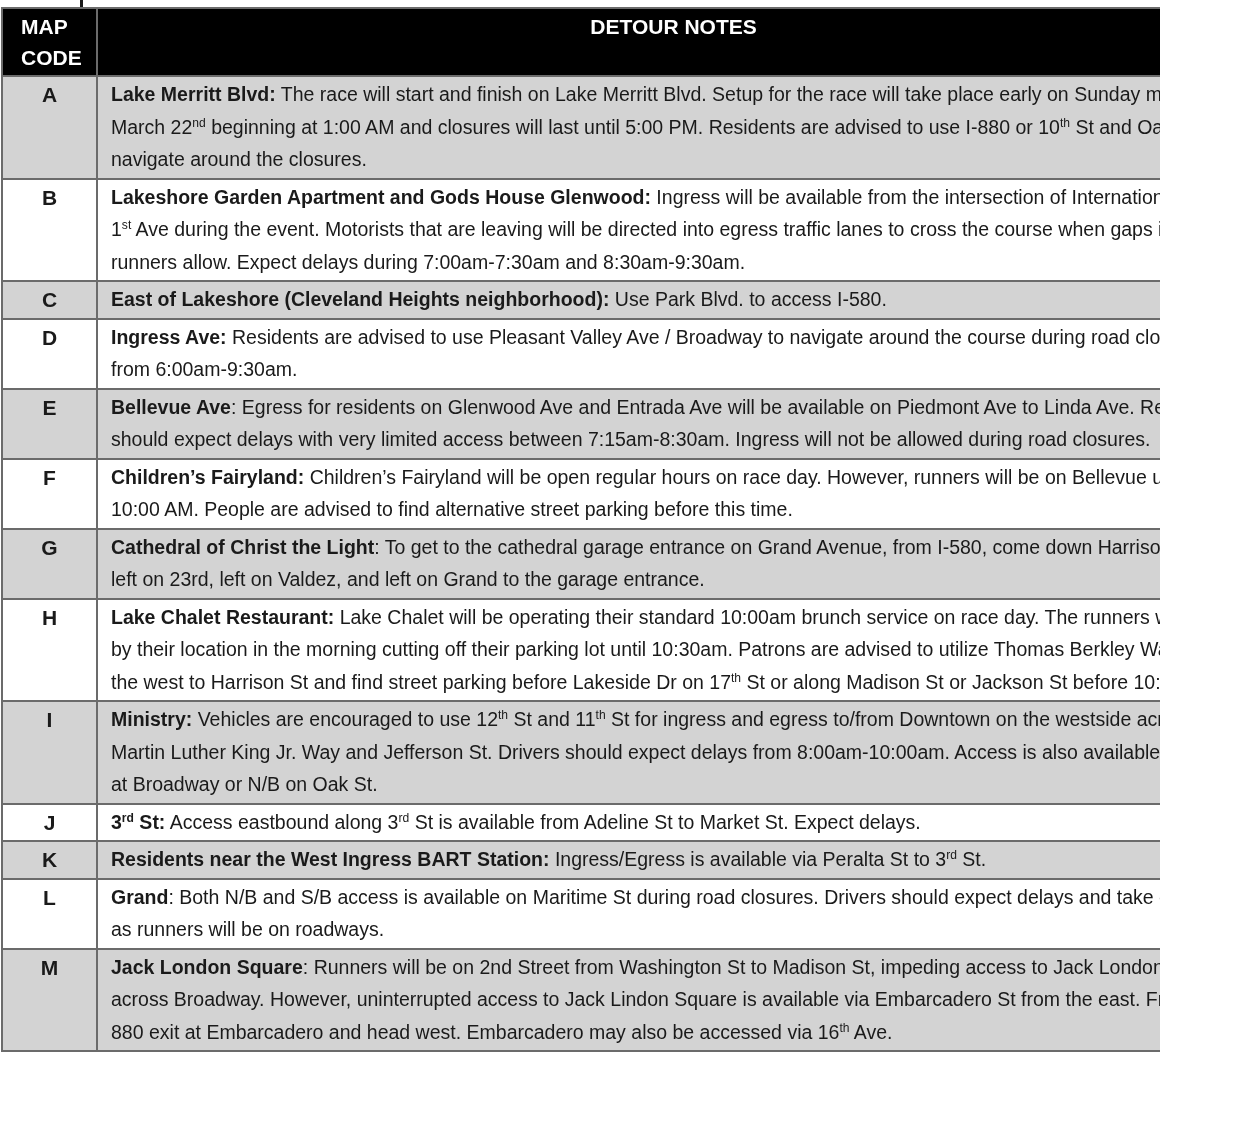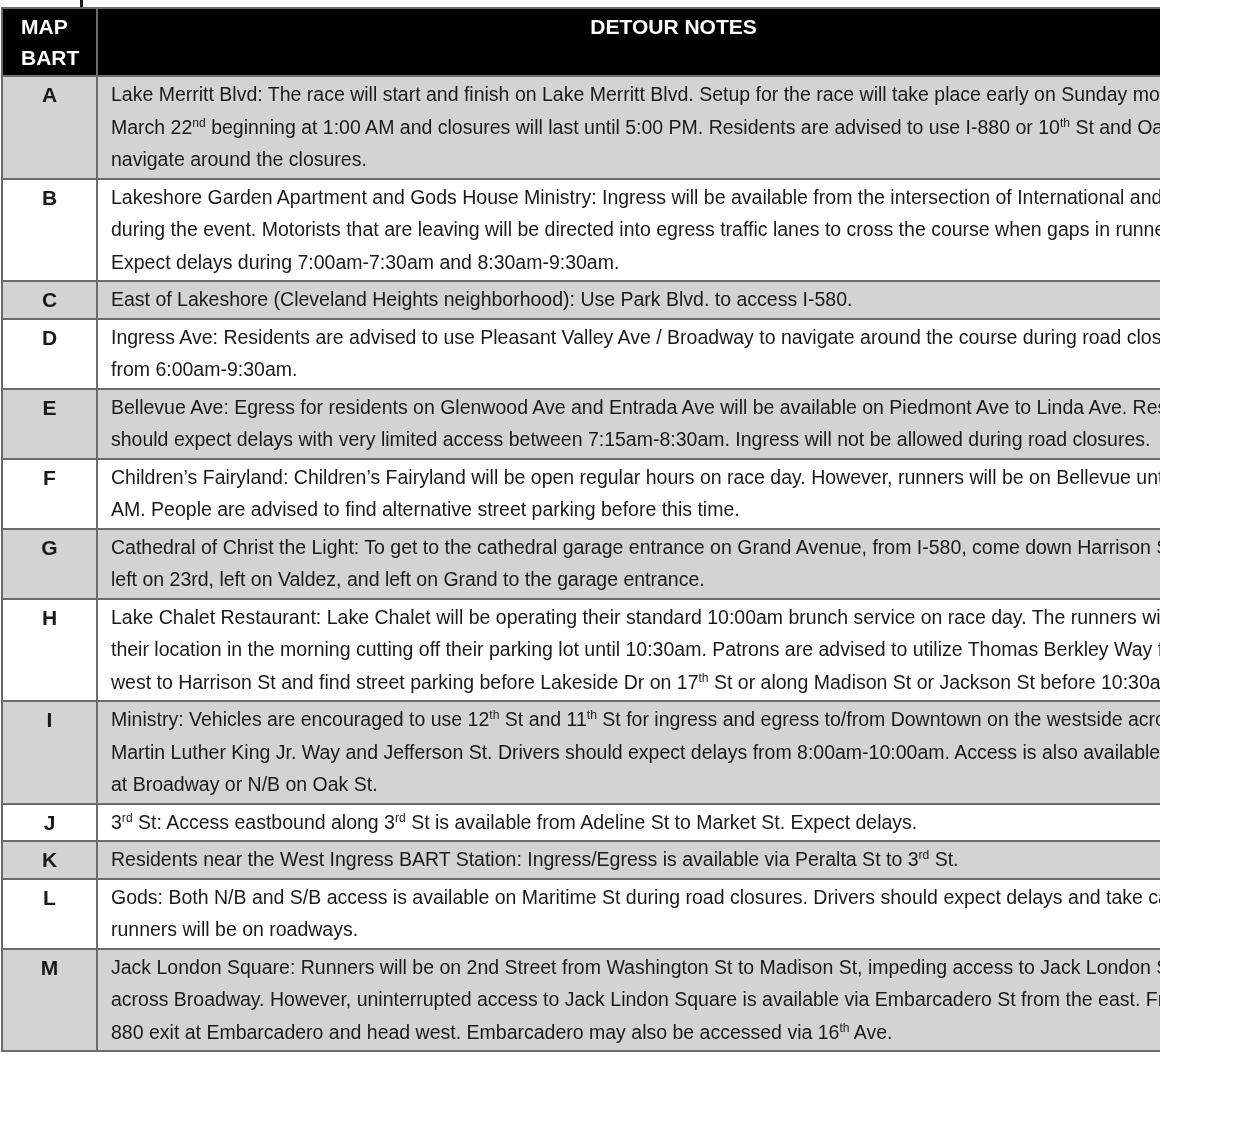--- a/index.html
+++ b/index.html
@@ -63,54 +63,54 @@
     line-height: 31px;
   }
   td.note-cell {
     font-size: 19.5px;
     line-height: 32.5px;
     vertical-align: top;
     padding: 1px 8px 2px 13px;
   }
   tr.shaded td { background: #d3d3d3; }
   tr.plain td { background: #ffffff; }
-  td.note-cell b { font-weight: normal; text-align: right; }
+  td.note-cell b { font-weight: bold; text-align: right; }
   sup {
     font-size: 62%;
     line-height: 0;
     vertical-align: super;
   }
 </style>
 </head>
 <body>
 
 <div class="page">
   <div class="top-tick"></div>
   <table class="detour">
     <colgroup>
       <col class="code-col">
       <col>
     </colgroup>
     <thead>
       <tr>
         <th class="map-code-th">
           <div>MAP</div>
-          <div>BART</div>
+          <div>CODE</div>
         </th>
         <th class="notes-th">DETOUR NOTES</th>
       </tr>
     </thead>
     <tbody>
         <tr class="shaded">
           <td class="code-cell">A</td>
           <td class="note-cell"><b>Lake Merritt Blvd:</b> The race will start and finish on Lake Merritt Blvd. Setup for the race will take place early on Sunday morning, March 22<sup>nd</sup> beginning at 1:00 AM and closures will last until 5:00 PM. Residents are advised to use I-880 or 10<sup>th</sup> St and Oak St to navigate around the closures.</td>
         </tr>
         <tr class="plain">
           <td class="code-cell">B</td>
-          <td class="note-cell"><b>Lakeshore Garden Apartment and Gods House Ministry:</b> Ingress will be available from the intersection of International and 1<sup>st</sup> Ave during the event. Motorists that are leaving will be directed into egress traffic lanes to cross the course when gaps in runners allow. Expect delays during 7:00am-7:30am and 8:30am-9:30am.</td>
+          <td class="note-cell"><b>Lakeshore Garden Apartment and Gods House Glenwood:</b> Ingress will be available from the intersection of International and 1<sup>st</sup> Ave during the event. Motorists that are leaving will be directed into egress traffic lanes to cross the course when gaps in runners allow. Expect delays during 7:00am-7:30am and 8:30am-9:30am.</td>
         </tr>
         <tr class="shaded">
           <td class="code-cell">C</td>
           <td class="note-cell"><b>East of Lakeshore (Cleveland Heights neighborhood):</b> Use Park Blvd. to access I-580.</td>
         </tr>
         <tr class="plain">
           <td class="code-cell">D</td>
           <td class="note-cell"><b>Ingress Ave:</b> Residents are advised to use Pleasant Valley Ave / Broadway to navigate around the course during road closures from 6:00am-9:30am.</td>
         </tr>
         <tr class="shaded">
@@ -136,21 +136,21 @@
         <tr class="plain">
           <td class="code-cell">J</td>
           <td class="note-cell"><b>3<sup>rd</sup> St:</b> Access eastbound along 3<sup>rd</sup> St is available from Adeline St to Market St. Expect delays.</td>
         </tr>
         <tr class="shaded">
           <td class="code-cell">K</td>
           <td class="note-cell"><b>Residents near the West Ingress BART Station:</b> Ingress/Egress is available via Peralta St to 3<sup>rd</sup> St.</td>
         </tr>
         <tr class="plain">
           <td class="code-cell">L</td>
-          <td class="note-cell"><b>Gods</b>: Both N/B and S/B access is available on Maritime St during road closures. Drivers should expect delays and take caution as runners will be on roadways.</td>
+          <td class="note-cell"><b>Grand</b>: Both N/B and S/B access is available on Maritime St during road closures. Drivers should expect delays and take caution as runners will be on roadways.</td>
         </tr>
         <tr class="shaded">
           <td class="code-cell">M</td>
           <td class="note-cell"><b>Jack London Square</b>: Runners will be on 2nd Street from Washington St to Madison St, impeding access to Jack London Square across Broadway. However, uninterrupted access to Jack Lindon Square is available via Embarcadero St from the east. From I- 880 exit at Embarcadero and head west. Embarcadero may also be accessed via 16<sup>th</sup> Ave.</td>
         </tr>
       </tbody>
   </table>
 </div>
 
 </body></html>

